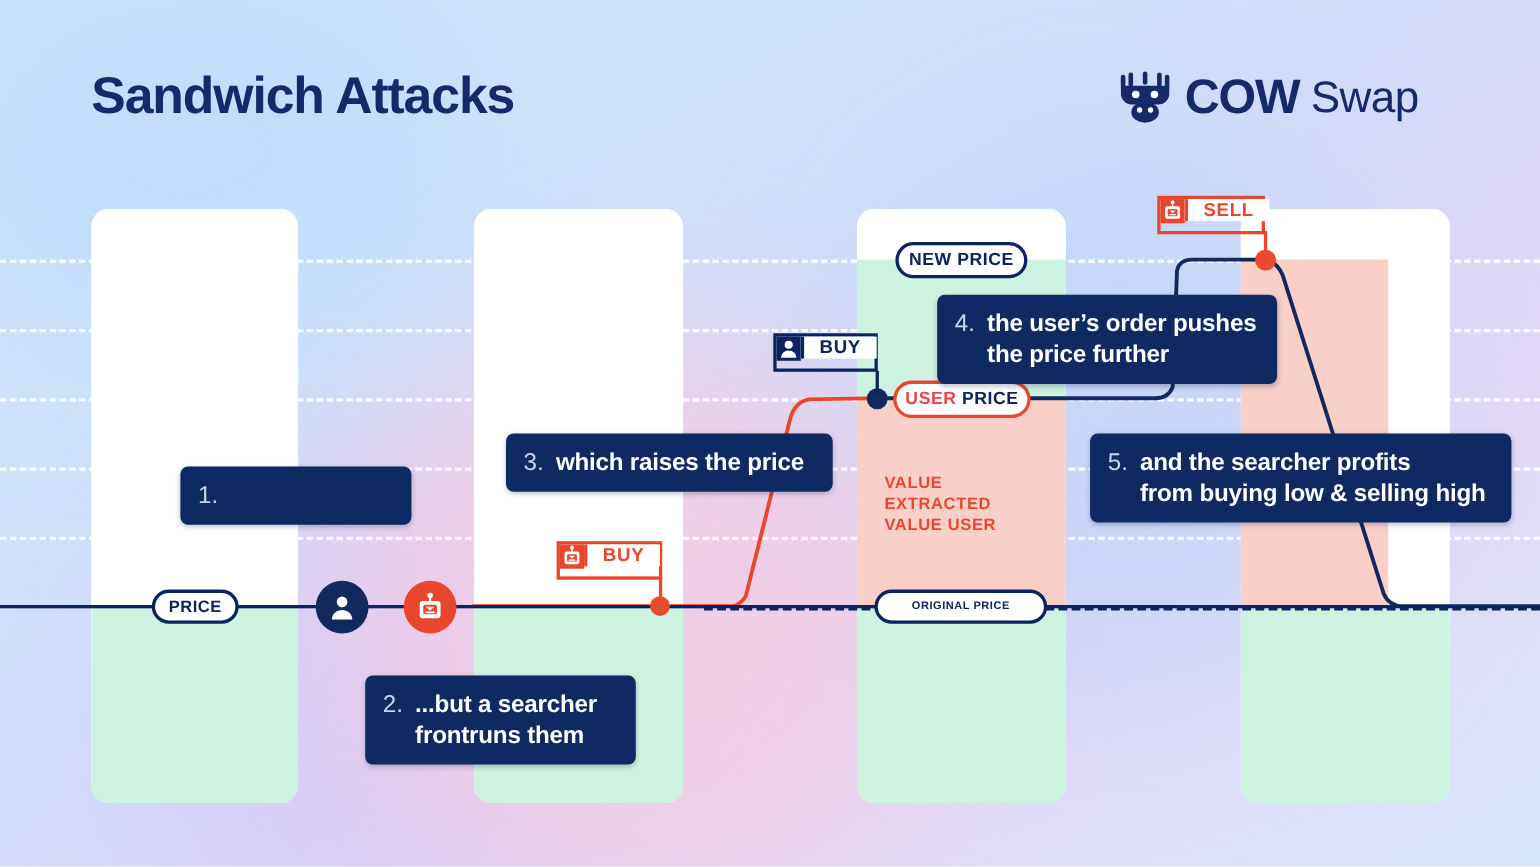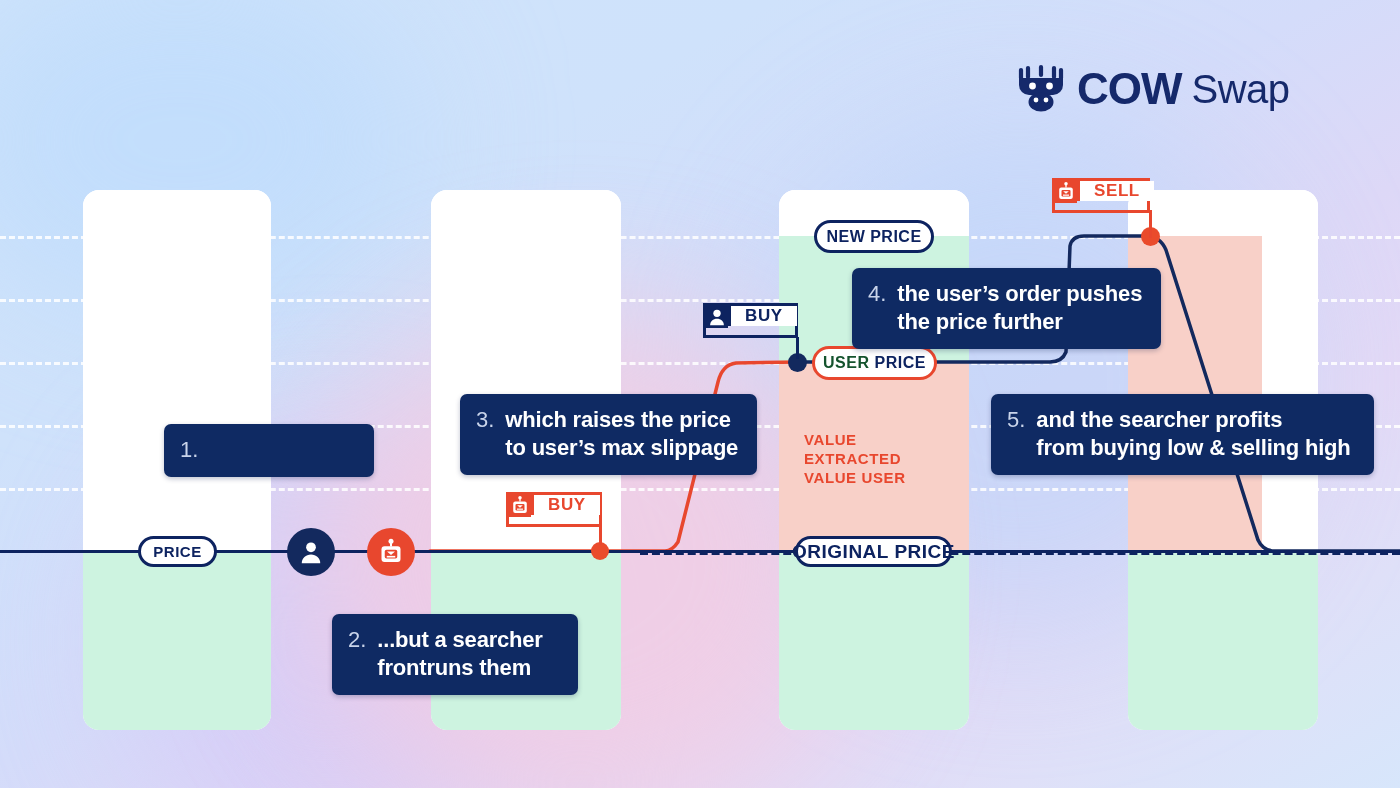--- a/index.html
+++ b/index.html
@@ -31,21 +31,21 @@
   .axis-dash{position:absolute;height:0;border-top:4px dashed #0d2360;}
 
   
   .pill{
     position:absolute;display:flex;align-items:center;justify-content:center;
     background:#fff;border:3px solid #0d2360;border-radius:999px;
     color:#0d2360;font-weight:700;letter-spacing:.5px;white-space:nowrap;
     box-sizing:border-box;
   }
   .pill.red{border-color:#e8472e;}
-  .pill .red-word{color:#14532d;}
+  .pill .red-word{color:#ef4444;}
   .pill .navy-word{color:#0d2360;}
 
   
   .callout{
     position:absolute;background:#0f2a63;color:#fff;border-radius:7px;
     display:flex;align-items:flex-start;gap:11px;
     padding:12px 18px 13px 16px;box-sizing:border-box;
     box-shadow:0 2px 5px rgba(10,25,70,.25);
   }
   .callout .num{color:#c9d4ea;font-weight:400;font-size:22px;line-height:28px;flex:0 0 auto;}
@@ -196,21 +196,21 @@
     <div class="lb">SELL</div>
   </div>
 
   <div class="pill" style="left:814px;top:220px;width:120px;height:33px;font-size:16px;">NEW PRICE</div>
 
   <div class="pill red" style="left:812px;top:346px;width:125px;height:34px;font-size:16px;gap:5px;">
     <span class="red-word">USER</span>
     <span class="navy-word">PRICE</span>
   </div>
 
-  <div class="pill" style="left:795px;top:536px;width:157px;height:31px;font-size:19px;">ORIGINAL PRICE</div>
+  <div class="pill" style="left:795px;top:536px;width:157px;height:31px;font-size:10px;">ORIGINAL PRICE</div>
 
   <div class="pill" style="left:138px;top:536px;width:79px;height:31px;font-size:15px;">PRICE</div>
 
   <div class="vtext" style="left:804px;top:430px;width:140px;">
     <div>VALUE</div>
     <div>EXTRACTED</div>
     <div>VALUE USER</div>
   </div>
 
   <div class="callout" style="left:164px;top:424px;width:210px;">
@@ -222,40 +222,40 @@
     <div class="txt">
       <div>...but a searcher</div>
       <div>frontruns them</div>
     </div>
   </div>
 
   <div class="callout" style="left:460px;top:394px;width:297px;">
     <div class="num">3.</div>
     <div class="txt">
       <div>which raises the price</div>
-      <div>to user’s max slippage</div>
     </div>
   </div>
 
   <div class="callout" style="left:852px;top:268px;width:309px;">
     <div class="num">4.</div>
     <div class="txt">
       <div>the user’s order pushes</div>
       <div>the price further</div>
     </div>
   </div>
 
   <div class="callout" style="left:991px;top:394px;width:383px;">
     <div class="num">5.</div>
     <div class="txt">
       <div>and the searcher profits</div>
       <div>from buying low &amp; selling high</div>
     </div>
   </div>
 
+  <div class="title" style="left:83px;top:58px;font-size:47px;line-height:58px;">Sandwich Attacks</div>
 
   <div class="brand" style="left:1015px;top:64px;">
     <span>
       <svg width="52" height="50" viewBox="0 0 52 50">
         <path d="M6 6 L6 14 M13 4 L13 13 M26 3 L26 11 M39 4 L39 13 M46 6 L46 14" stroke="#15296b" stroke-width="4.2" stroke-linecap="round" fill="none"></path>
         <path d="M4 14 h44 v7 a10 10 0 0 1 -10 10 h-24 a10 10 0 0 1 -10 -10 z" fill="#15296b"></path>
         <circle cx="17.5" cy="22" r="3.4" fill="#fff"></circle>
         <circle cx="34.5" cy="22" r="3.4" fill="#fff"></circle>
         <ellipse cx="26" cy="38" rx="12.5" ry="9.5" fill="#15296b"></ellipse>
         <circle cx="21" cy="36" r="2.4" fill="#fff"></circle>

